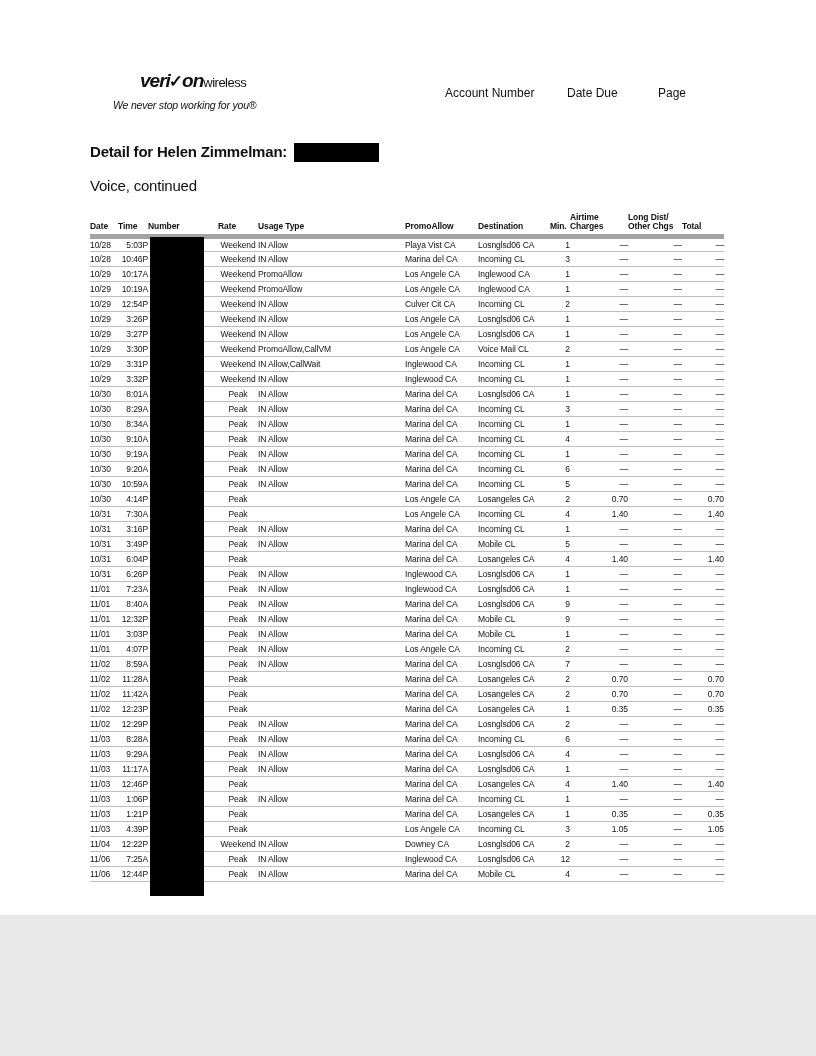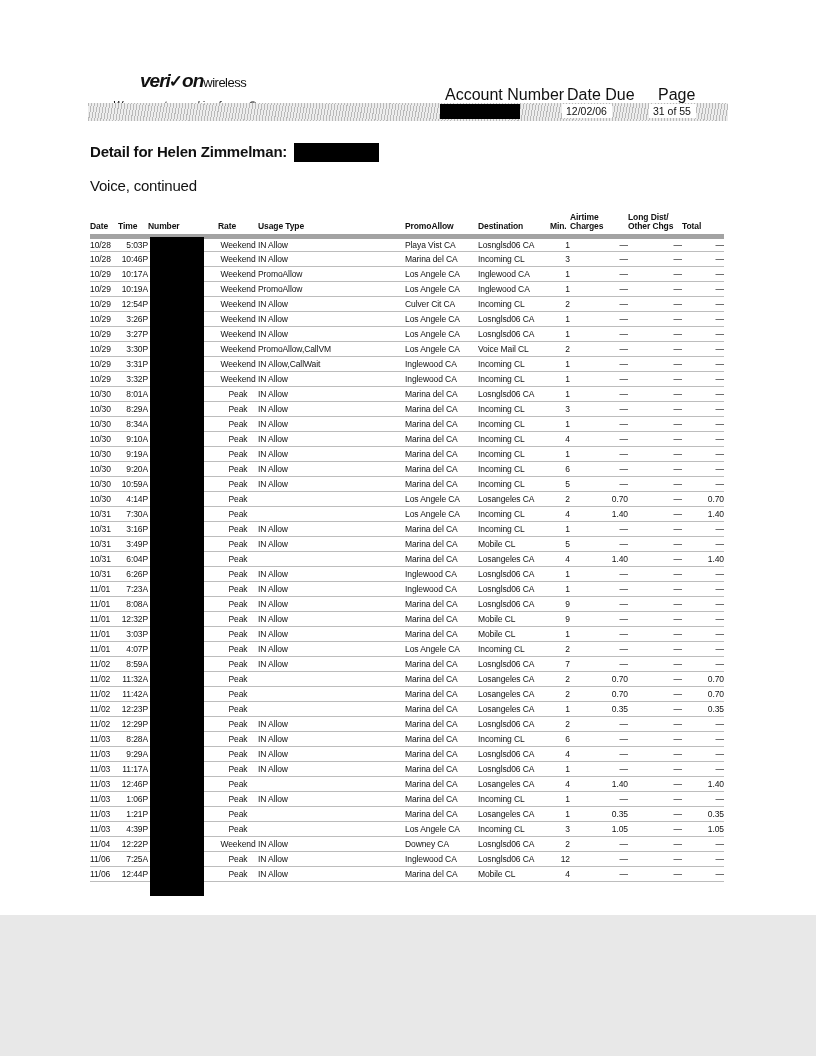--- a/index.html
+++ b/index.html
@@ -18,21 +18,21 @@
   
   .logo-block { position: absolute; left: 113px; top: 70px; }
   .logo-line { margin-left: 27px; white-space: nowrap; }
   .logo-veri, .logo-on {
     font-weight: bold; font-style: italic; font-size: 19px; letter-spacing: -1px;
   }
   .logo-check { font-weight: bold; font-size: 17px; margin: 0 -1px; }
   .logo-wireless { font-size: 13px; letter-spacing: -0.5px; }
   .logo-tagline { font-style: italic; font-size: 10.5px; margin-top: 7px; letter-spacing: -0.2px; }
 
-  .hdr-label { position: absolute; top: 86px; font-size: 16px; color: #111; }
+  .hdr-label { position: absolute; top: 86px; font-size: 12px; color: #111; }
   .hdr-label.account { left: 445px; }
   .hdr-label.datedue { left: 567px; }
   .hdr-label.page-lbl { left: 658px; }
 
   
   .security-bar {
     position: absolute; left: 88px; top: 103px; width: 640px; height: 18px;
     background: repeating-linear-gradient(100deg, #b9b9b9 0px, #b9b9b9 1px, #ededed 1px, #ededed 3px);
   }
   .account-redaction {
@@ -109,25 +109,20 @@
     <div class="logo-line">
       <span class="logo-veri">veri</span><span class="logo-check">✓</span><span class="logo-on">on</span><span class="logo-wireless">wireless</span>
     </div>
     <div class="logo-tagline">We never stop working for you®</div>
   </div>
 
   <div class="hdr-label account">Account Number</div>
   <div class="hdr-label datedue">Date Due</div>
   <div class="hdr-label page-lbl">Page</div>
 
-  <div class="security-bar">
-    <div class="account-redaction"></div>
-    <span class="bar-value datedue">12/02/06</span>
-    <span class="bar-value page-val">31 of 55</span>
-  </div>
 
   <div class="detail-title"><span>Detail for Helen  Zimmelman:</span><span class="title-redaction"></span></div>
   <div class="voice-subtitle">Voice, continued</div>
 
   <div class="table-wrap">
     <table class="calls">
       <colgroup>
         <col class="col-date">
           <col class="col-time">
           <col class="col-num">
@@ -487,21 +482,21 @@
     <td class="c-orig">Inglewood CA</td>
     <td class="c-dest">Losnglsd06 CA</td>
     <td class="c-min">1</td>
     <td class="c-air">—</td>
     <td class="c-ld">—</td>
     <td class="c-total">—</td>
   </tr>
 
   <tr class="call-row">
     <td class="c-date">11/01</td>
-    <td class="c-time">8:08A</td>
+    <td class="c-time">8:40A</td>
     <td class="c-number"></td>
     <td class="c-rate">Peak</td>
     <td class="c-usage">IN Allow</td>
     <td class="c-orig">Marina del CA</td>
     <td class="c-dest">Losnglsd06 CA</td>
     <td class="c-min">9</td>
     <td class="c-air">—</td>
     <td class="c-ld">—</td>
     <td class="c-total">—</td>
   </tr>
@@ -557,21 +552,21 @@
     <td class="c-orig">Marina del CA</td>
     <td class="c-dest">Losnglsd06 CA</td>
     <td class="c-min">7</td>
     <td class="c-air">—</td>
     <td class="c-ld">—</td>
     <td class="c-total">—</td>
   </tr>
 
   <tr class="call-row">
     <td class="c-date">11/02</td>
-    <td class="c-time">11:32A</td>
+    <td class="c-time">11:28A</td>
     <td class="c-number"></td>
     <td class="c-rate">Peak</td>
     <td class="c-usage"></td>
     <td class="c-orig">Marina del CA</td>
     <td class="c-dest">Losangeles CA</td>
     <td class="c-min">2</td>
     <td class="c-air">0.70</td>
     <td class="c-ld">—</td>
     <td class="c-total">0.70</td>
   </tr>

